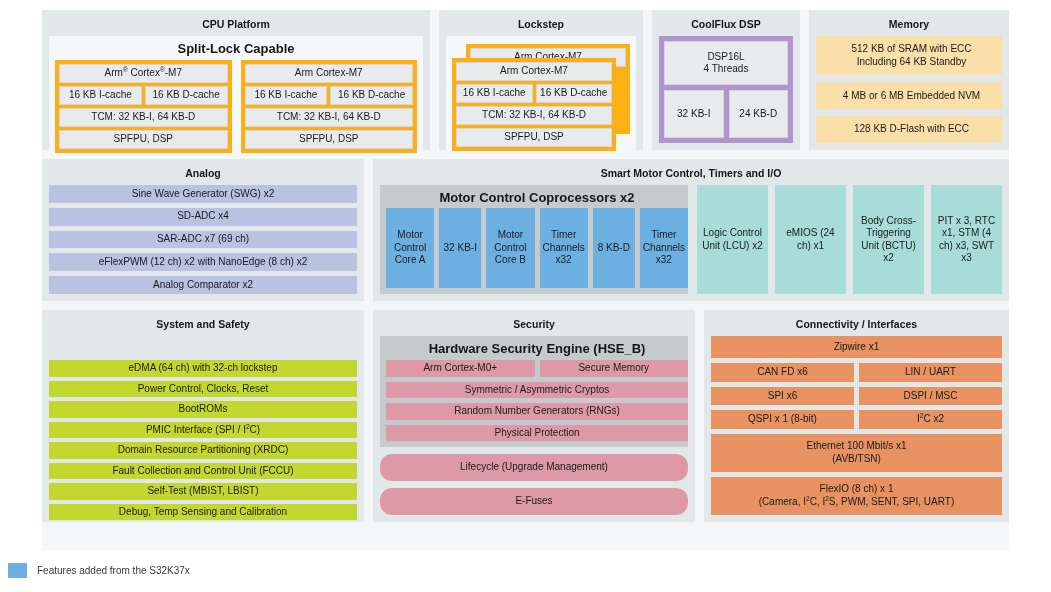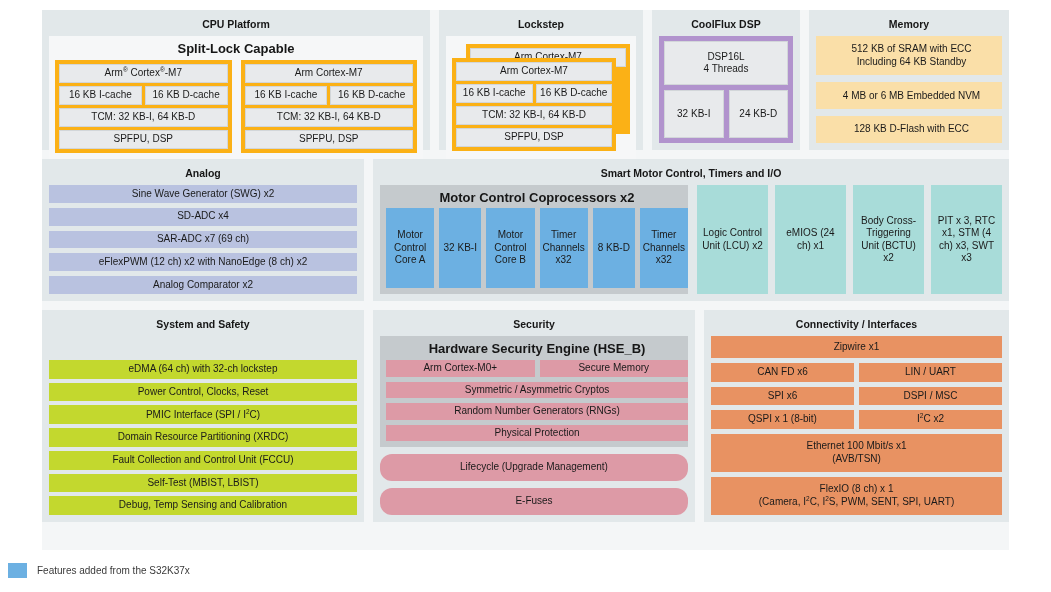--- a/index.html
+++ b/index.html
@@ -298,20 +298,21 @@
 
     </div>
 
     <div class="row" style="height:212px; margin-top:9px;">
 
       <div class="panel" style="width:322px;gap:24px;">
         <div class="panel-title">System and Safety</div>
         <div style="display:flex; flex-direction:column; gap:4px; flex:1;">
           <div class="blk green" style="flex:1;">eDMA (64 ch) with 32-ch lockstep</div>
           <div class="blk green" style="flex:1;">Power Control, Clocks, Reset</div>
+          <div class="blk green" style="flex:1;">BootROMs</div>
           <div class="blk green" style="flex:1;">
             <span>PMIC Interface (SPI / I<sup>2</sup>C)</span>
           </div>
           <div class="blk green" style="flex:1;">Domain Resource Partitioning (XRDC)</div>
           <div class="blk green" style="flex:1;">Fault Collection and Control Unit (FCCU)</div>
           <div class="blk green" style="flex:1;">Self-Test (MBIST, LBIST)</div>
           <div class="blk green" style="flex:1;">Debug, Temp Sensing and Calibration</div>
         </div>
       </div>
 

